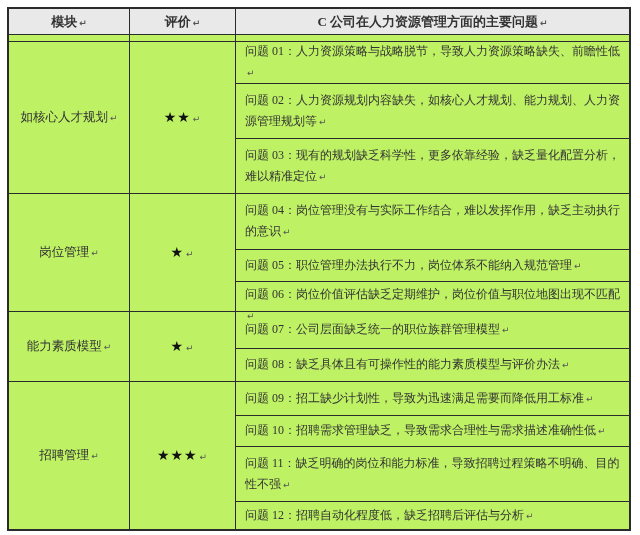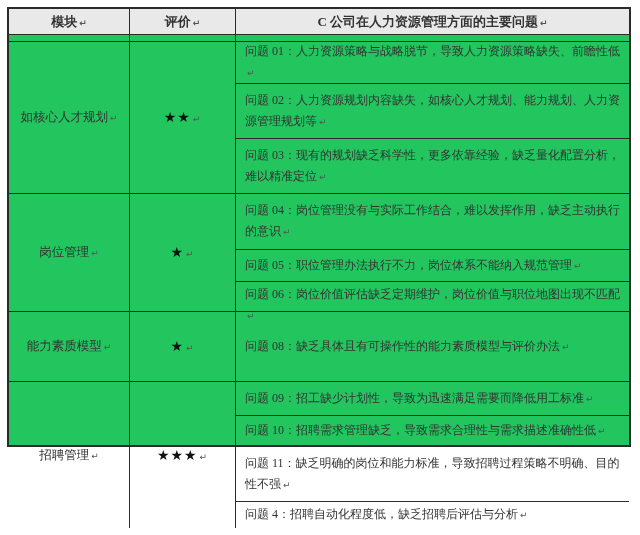--- a/index.html
+++ b/index.html
@@ -1,18 +1,18 @@
 <!DOCTYPE html>
 <html><head>
 <meta charset="utf-8">
 <style>
   html,body{margin:0;padding:0;background:#ffffff;width:640px;height:535px;overflow:hidden;
     font-family:"Liberation Serif","DejaVu Serif",serif;color:#333;}
-  .doc-table{position:absolute;left:7px;top:7px;width:624px;height:440px;
-    border:2px solid #2b2b2b;box-sizing:border-box;display:flex;flex-direction:column;background:#22c55e;}
+  .doc-table{position:absolute;left:7px;top:7px;width:624px;height:524px;
+    border:2px solid #2b2b2b;box-sizing:border-box;display:flex;flex-direction:column;background:#bef264;}
   .row{display:flex;flex-direction:row;width:100%;box-sizing:border-box;}
   .header-row{height:26px;background:#e9e9e9;border-bottom:1px solid #2b2b2b;flex:0 0 auto;}
   .spacer-row{height:7px;border-bottom:1px solid #2b2b2b;flex:0 0 auto;}
   .group-row{flex:0 0 auto;border-bottom:1px solid #2b2b2b;}
   .group-row:last-child{border-bottom:none;flex:1 1 auto;}
   .col-module{width:121px;flex:0 0 auto;border-right:1px solid #2b2b2b;box-sizing:border-box;
     display:flex;align-items:center;justify-content:center;text-align:center;}
   .col-rating{width:106px;flex:0 0 auto;border-right:1px solid #2b2b2b;box-sizing:border-box;
     display:flex;align-items:center;justify-content:center;text-align:right;}
   .col-problems{flex:1 1 auto;display:flex;flex-direction:column;box-sizing:border-box;}
@@ -89,20 +89,23 @@
   </div>
 
   <div class="row group-row" style="height:70px;">
     <div class="col-module">
       <span class="module-label"><span class="ptext">能力素质模型</span><span class="pmark">↵</span></span>
     </div>
     <div class="col-rating">
       <span class="stars"><span class="ptext">★</span><span class="pmark">↵</span></span>
     </div>
     <div class="col-problems">
+      <div class="problem-cell" style="height:37px;">
+        <span><span class="ptext">问题 07：公司层面缺乏统一的职位族群管理模型</span><span class="pmark">↵</span></span>
+      </div>
       <div class="problem-cell">
         <span><span class="ptext">问题 08：缺乏具体且有可操作性的能力素质模型与评价办法</span><span class="pmark">↵</span></span>
       </div>
     </div>
   </div>
 
   <div class="row group-row">
     <div class="col-module">
       <span class="module-label"><span class="ptext">招聘管理</span><span class="pmark">↵</span></span>
     </div>
@@ -113,18 +116,18 @@
       <div class="problem-cell" style="height:34px;text-align:center;">
         <span><span class="ptext">问题 09：招工缺少计划性，导致为迅速满足需要而降低用工标准</span><span class="pmark">↵</span></span>
       </div>
       <div class="problem-cell" style="height:31px;">
         <span><span class="ptext">问题 10：招聘需求管理缺乏，导致需求合理性与需求描述准确性低</span><span class="pmark">↵</span></span>
       </div>
       <div class="problem-cell" style="height:55px;">
         <span><span class="ptext">问题 11：缺乏明确的岗位和能力标准，导致招聘过程策略不明确、目的性不强</span><span class="pmark">↵</span></span>
       </div>
       <div class="problem-cell">
-        <span><span class="ptext">问题 4：招聘自动化程度低，缺乏招聘后评估与分析</span><span class="pmark">↵</span></span>
+        <span><span class="ptext">问题 12：招聘自动化程度低，缺乏招聘后评估与分析</span><span class="pmark">↵</span></span>
       </div>
     </div>
   </div>
 
 </div>
 
 </body></html>

